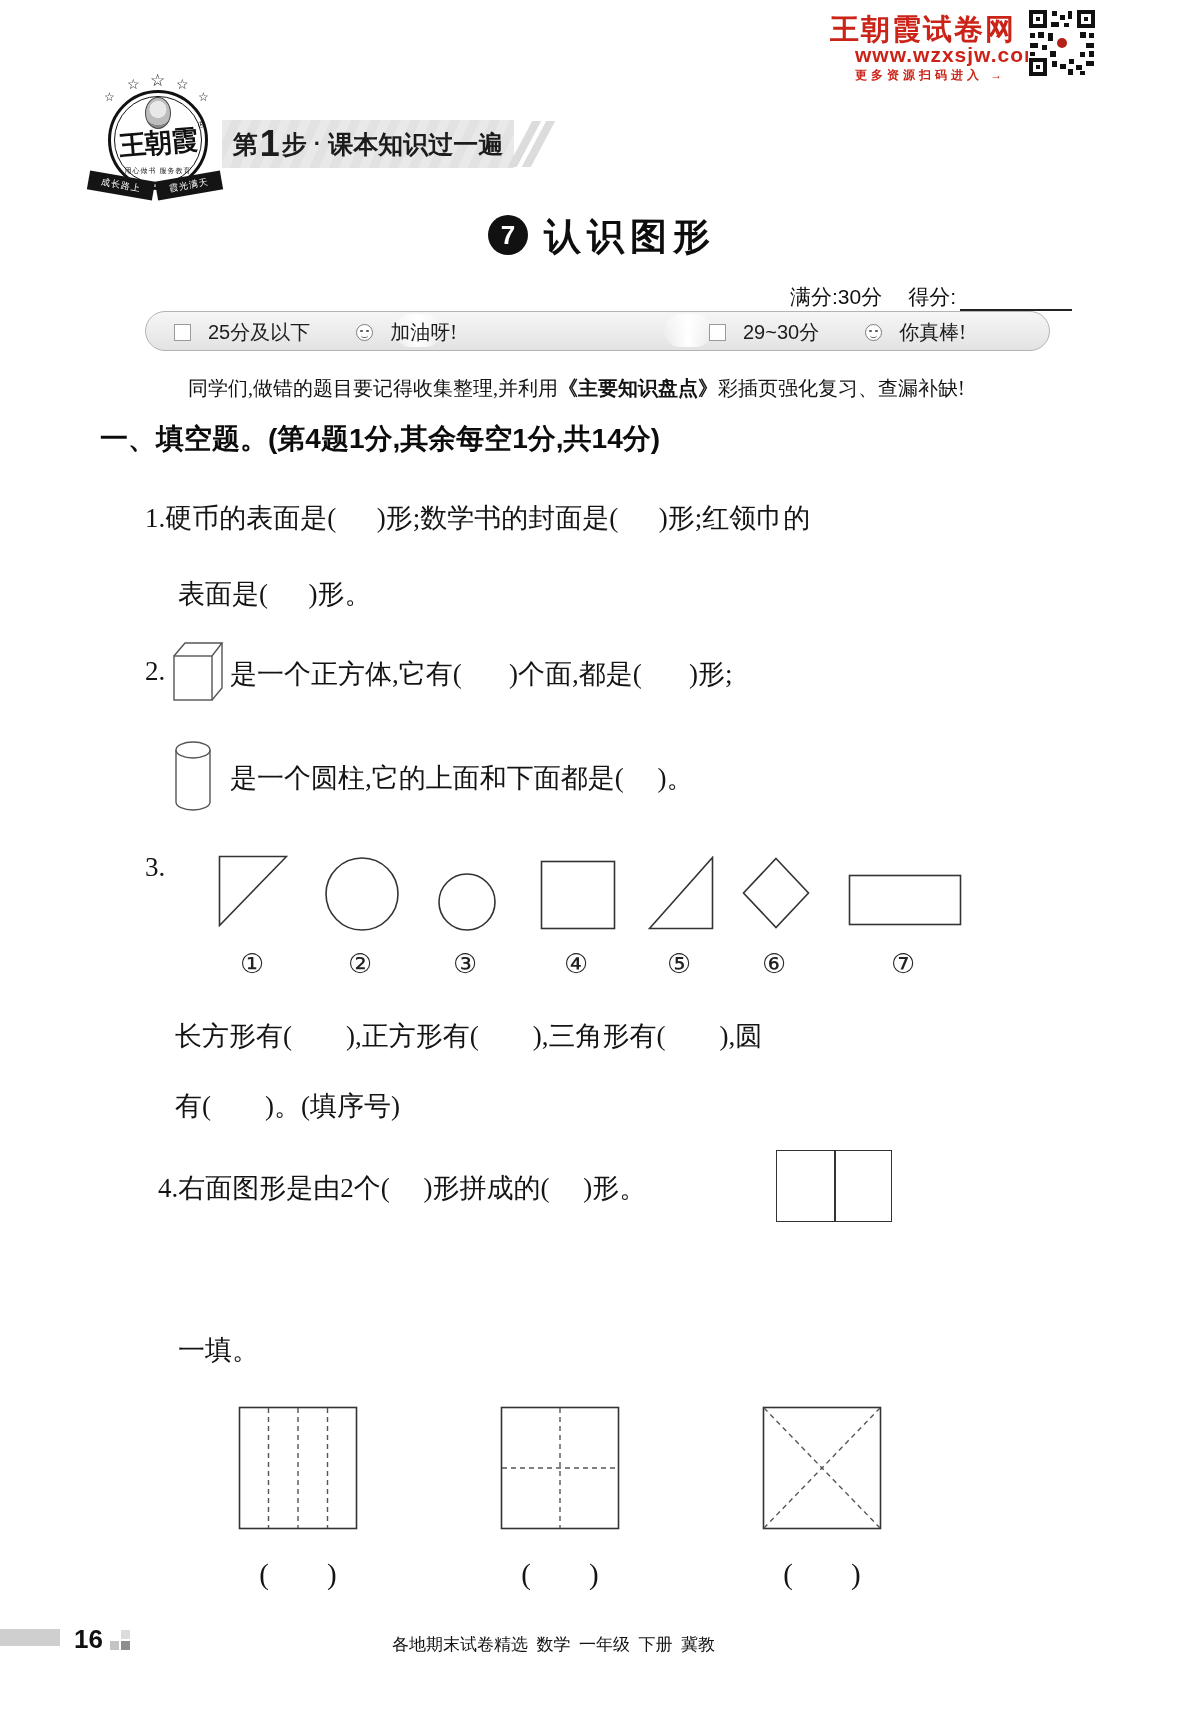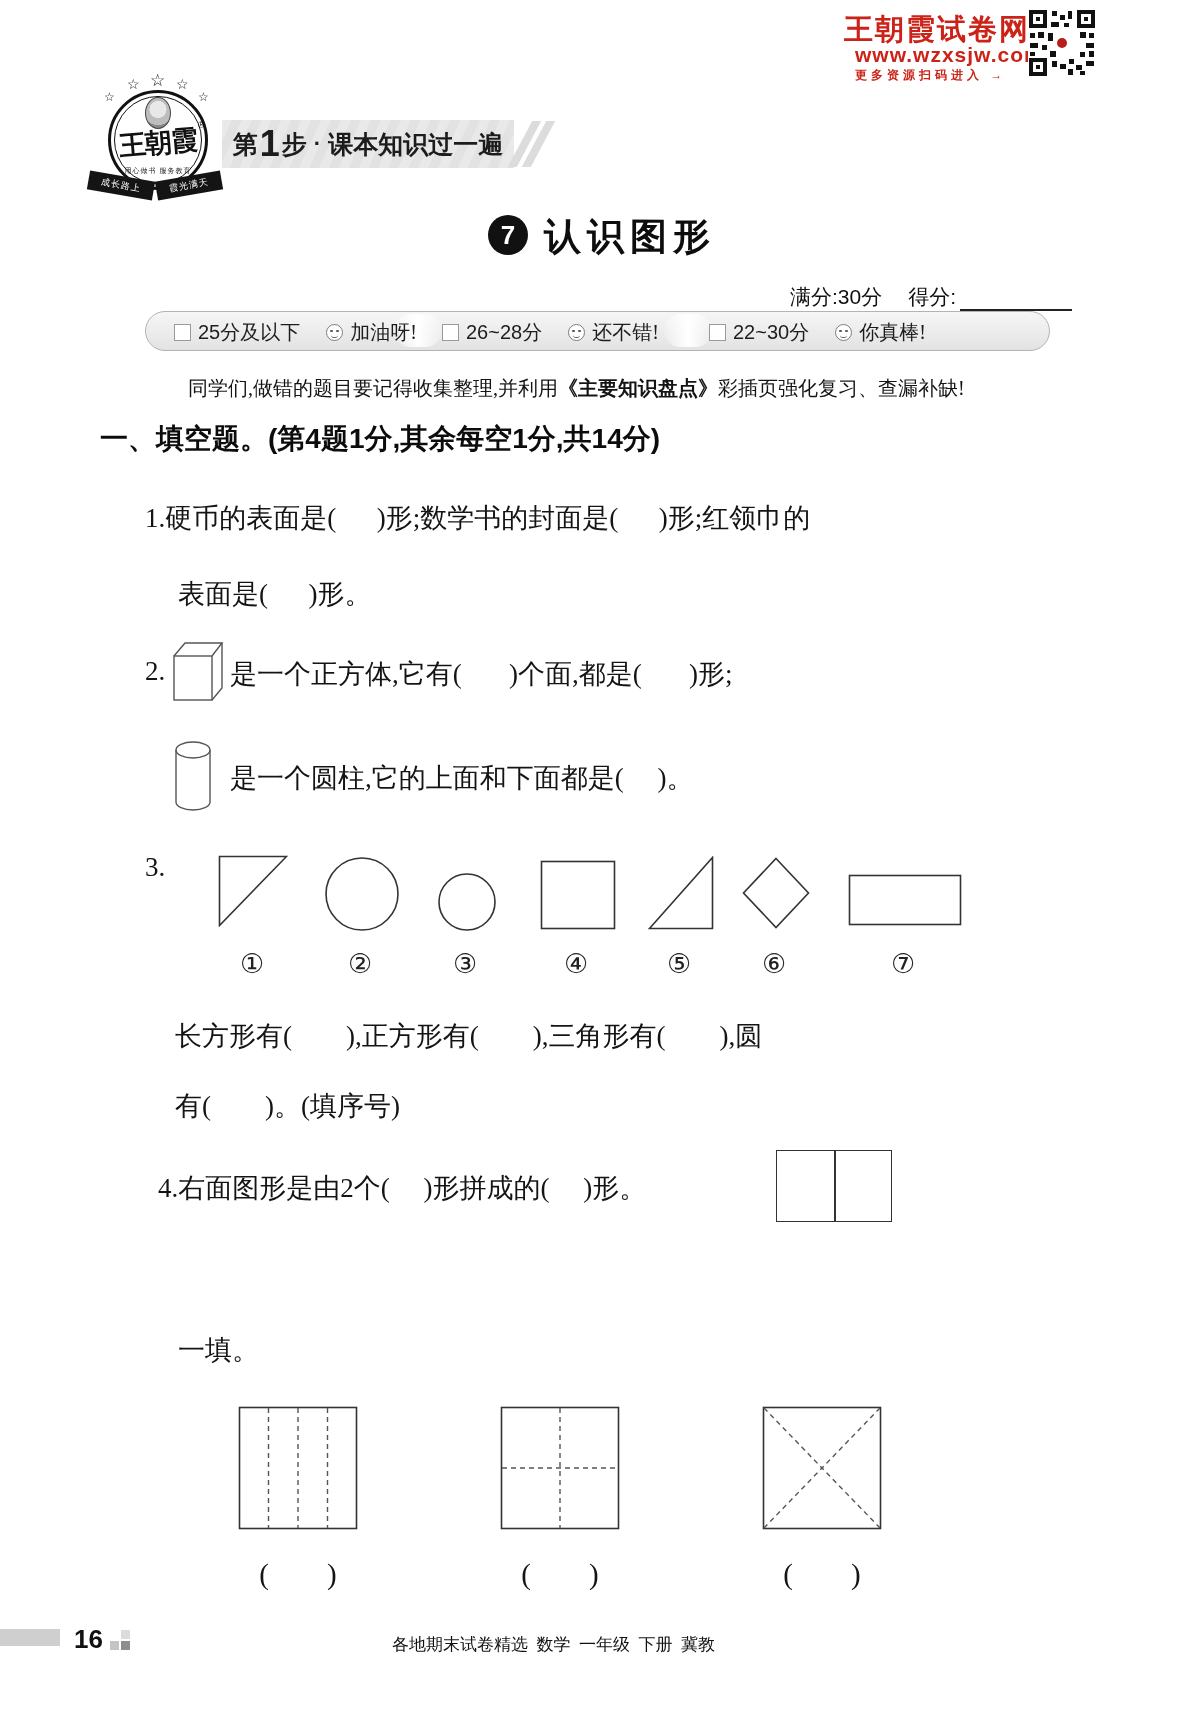--- a/index.html
+++ b/index.html
@@ -37,21 +37,21 @@
   .lesson-circle { position:absolute; left:488px; top:215px; width:40px; height:40px; border-radius:50%; background:#111; color:#fff; font-size:26px; font-weight:bold; text-align:center; line-height:40px; }
   .lesson-title { position:absolute; left:544px; top:212px; font-size:37px; font-weight:bold; letter-spacing:6px; color:#0d0d0d; }
 
   
   .score-line { position:absolute; left:790px; top:283px; display:flex; align-items:flex-end; font-size:21px; font-weight:normal; color:#111; white-space:pre; }
   .score-blank { display:inline-block; width:112px; border-bottom:2px solid #222; height:24px; margin-left:4px; }
 
   
   .pill { position:absolute; left:145px; top:311px; width:905px; height:40px; border:1.5px solid #b3b3b3; border-radius:20px; background:linear-gradient(180deg,#f6f6f6,#e3e3e3); }
   .pill .sep { position:absolute; top:2px; width:48px; height:33px; border-radius:17px; background:linear-gradient(90deg,rgba(255,255,255,.15),#ffffff 50%,rgba(255,255,255,.15)); }
-  .band { position:absolute; top:0; height:40px; display:flex; align-items:center; gap:7px; }
+  .band { position:absolute; top:0; height:40px; display:flex; align-items:center; gap:17px; }
   .checkbox { width:17px; height:17px; background:#fff; border:1.5px solid #9a9a9a; }
   .band .range { font-size:20px; color:#1d1d1d; }
   .band .comment { font-size:20px; color:#1d1d1d; font-family:"Liberation Serif",serif; }
   .face { width:17px; height:17px; border:1px solid #7d7d7d; border-radius:50%; background:#fff; position:relative; }
   .face::before { content:""; position:absolute; left:3px; top:5px; width:2.5px; height:2.5px; background:#555; border-radius:50%; box-shadow:6px 0 0 #555; }
   .face::after { content:""; position:absolute; left:4px; top:7px; width:7px; height:5px; border-bottom:1.4px solid #555; border-radius:50%; }
 
   
   .notice { position:absolute; left:168px; top:352px; font-size:20px; color:#141414; font-family:"Liberation Serif",serif; white-space:pre; }
   .notice b { font-family:"Liberation Sans",sans-serif; font-weight:bold; }
@@ -70,21 +70,21 @@
   .footer-bar { position:absolute; left:0; top:1629px; width:60px; height:17px; background:#cfcfcf; }
   .page-num { position:absolute; left:74px; top:1624px; font-size:26px; font-weight:bold; color:#111; }
   .pix-deco { position:absolute; left:110px; top:1641px; width:9px; height:9px; background:#c4c4c4; box-shadow:11px 0 0 #8e8e8e, 11px -11px 0 #dcdcdc; }
   .footer-text { position:absolute; left:392px; top:1633px; font-size:17px; color:#111; font-family:"Liberation Serif",serif; white-space:pre; }
 </style>
 </head>
 <body>
 
 <div id="page">
 
-  <div class="abs site-name" style="left:830px; top:10px;margin-left:14px;">王朝霞试卷网</div>
+  <div class="abs site-name" style="left:830px; top:10px;">王朝霞试卷网</div>
   <div class="abs site-url" style="left:855px; top:43px;">www.wzxsjw.com</div>
   <div class="abs site-tag" style="left:855px; top:67px;">更多资源扫码进入 →</div>
   <svg class="lineart" style="left:1028px; top:9px;" width="68" height="68" viewBox="0 0 68 68">
     <rect x="0" y="0" width="68" height="68" fill="#fff"></rect>
     <g fill="#111">
       <rect x="1" y="1" width="18" height="18"></rect>
         <rect x="49" y="1" width="18" height="18"></rect>
         <rect x="1" y="49" width="18" height="18"></rect>
       <rect x="24" y="2" width="5" height="5"></rect>
         <rect x="32" y="6" width="5" height="5"></rect>
@@ -165,30 +165,23 @@
   <div class="pill">
     <div class="sep" style="left:248px;"></div>
     <div class="sep" style="left:518px;"></div>
     <div class="band" style="left:28px;">
       <span class="checkbox"></span>
       <span class="range">25分及以下</span>
       <span style="width:12px;"></span>
       <span class="face"></span>
       <span class="comment">加油呀!</span>
     </div>
-    <div class="band" style="left:296px;">
-      <span class="checkbox"></span>
-      <span class="range">26~28分</span>
-      <span style="width:12px;"></span>
-      <span class="face"></span>
-      <span class="comment">还不错!</span>
-    </div>
     <div class="band" style="left:563px;">
       <span class="checkbox"></span>
-      <span class="range">22~30分</span>
+      <span class="range">29~30分</span>
       <span style="width:12px;"></span>
       <span class="face"></span>
       <span class="comment">你真棒!</span>
     </div>
   </div>
 
   <div class="notice">
     <span>同学们,做错的题目要记得收集整理,并利用</span><b>《主要知识盘点》</b><span>彩插页强化复习、查漏补缺!</span>
   </div>
 

